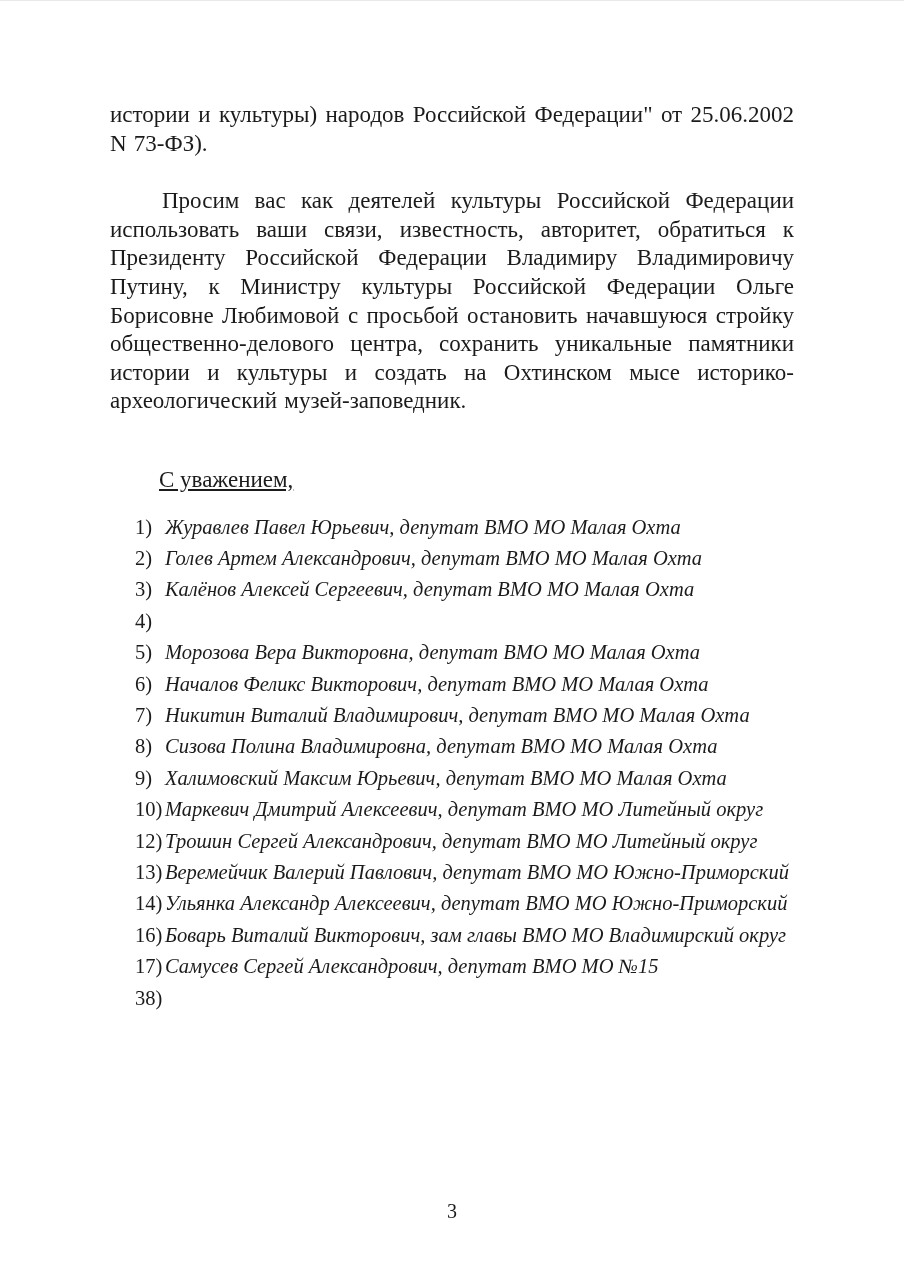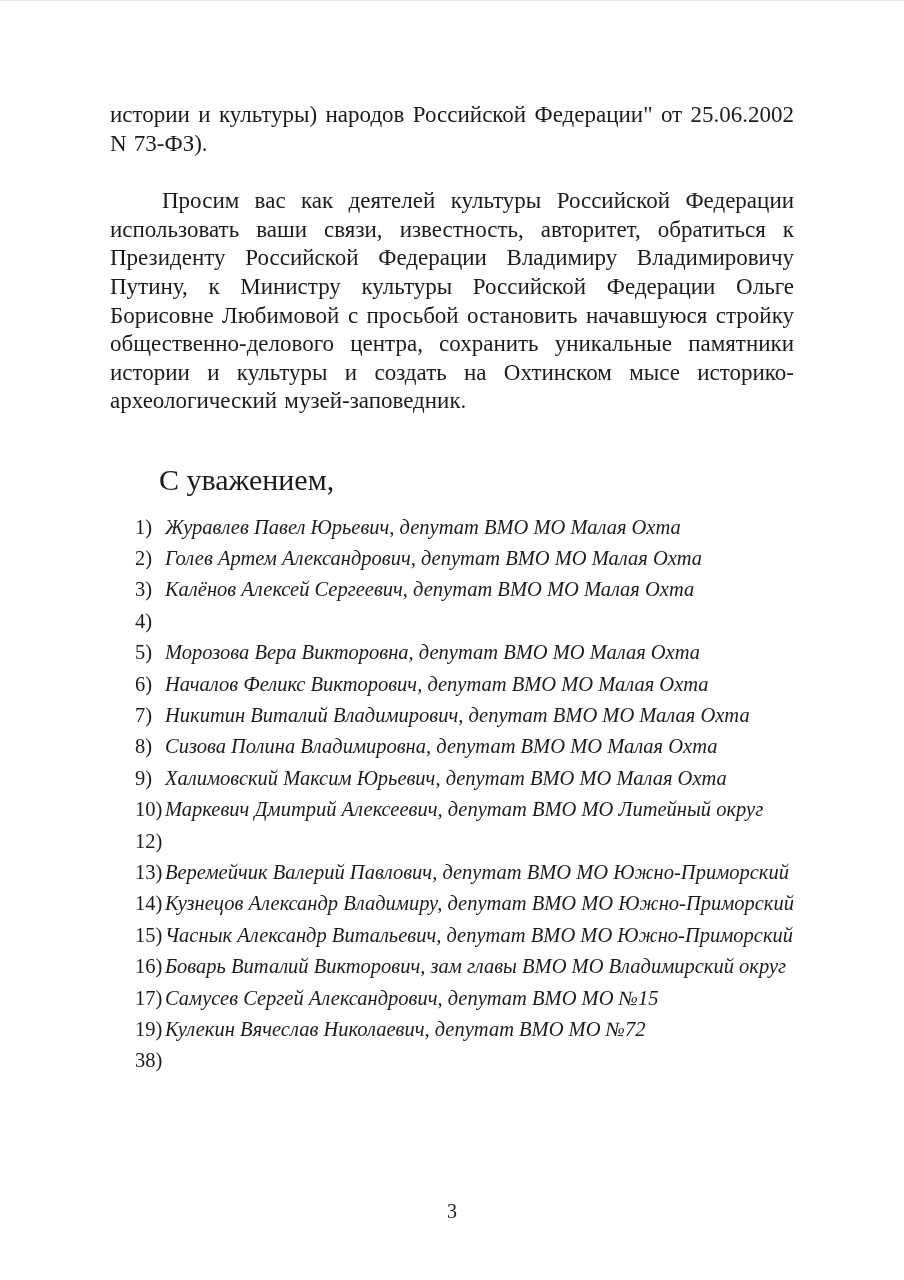--- a/index.html
+++ b/index.html
@@ -32,22 +32,23 @@
     word-spacing: 1.5px;
   }
   .body-par.indent {
     text-indent: 52px;
     margin-top: 29px;
   }
   .closing {
     margin: 0;
     margin-top: 50px;
     padding-left: 49px;
-    font-size: 30px;
+    font-size: 23px;
     line-height: 28.6px;
+    text-decoration: underline;
   }
   .sig-list {
     margin-top: 17px;
     padding-left: 25px;
   }
   .sig-row {
     display: flex;
     align-items: baseline;
     font-size: 20.5px;
     line-height: 31.4px;
@@ -130,52 +131,45 @@
         </div>
 
         <div class="sig-row">
           <span class="sig-num">10)</span>
           <span class="sig-text">Маркевич Дмитрий Алексеевич, депутат ВМО МО Литейный округ</span>
         </div>
 
 
         <div class="sig-row">
           <span class="sig-num">12)</span>
+          <span class="sig-text">Трошин Сергей Александрович, депутат ВМО МО Литейный округ</span>
         </div>
 
         <div class="sig-row">
           <span class="sig-num">13)</span>
           <span class="sig-text">Веремейчик Валерий Павлович, депутат ВМО МО Южно-Приморский</span>
         </div>
 
         <div class="sig-row">
           <span class="sig-num">14)</span>
-          <span class="sig-text">Кузнецов Александр Владимиру, депутат ВМО МО Южно-Приморский</span>
+          <span class="sig-text">Ульянка Александр Алексеевич, депутат ВМО МО Южно-Приморский</span>
         </div>
 
-        <div class="sig-row">
-          <span class="sig-num">15)</span>
-          <span class="sig-text">Часнык Александр Витальевич, депутат ВМО МО Южно-Приморский</span>
-        </div>
 
         <div class="sig-row">
           <span class="sig-num">16)</span>
           <span class="sig-text">Боварь Виталий Викторович, зам главы ВМО МО Владимирский округ</span>
         </div>
 
         <div class="sig-row">
           <span class="sig-num">17)</span>
           <span class="sig-text">Самусев Сергей Александрович, депутат ВМО МО №15</span>
         </div>
 
 
-        <div class="sig-row">
-          <span class="sig-num">19)</span>
-          <span class="sig-text">Кулекин Вячеслав Николаевич, депутат ВМО МО №72</span>
-        </div>
 
 
         <div class="sig-row">
           <span class="sig-num">38)</span>
         </div>
       </div>
 
   </div>
 
   <div class="page-number">3</div>

